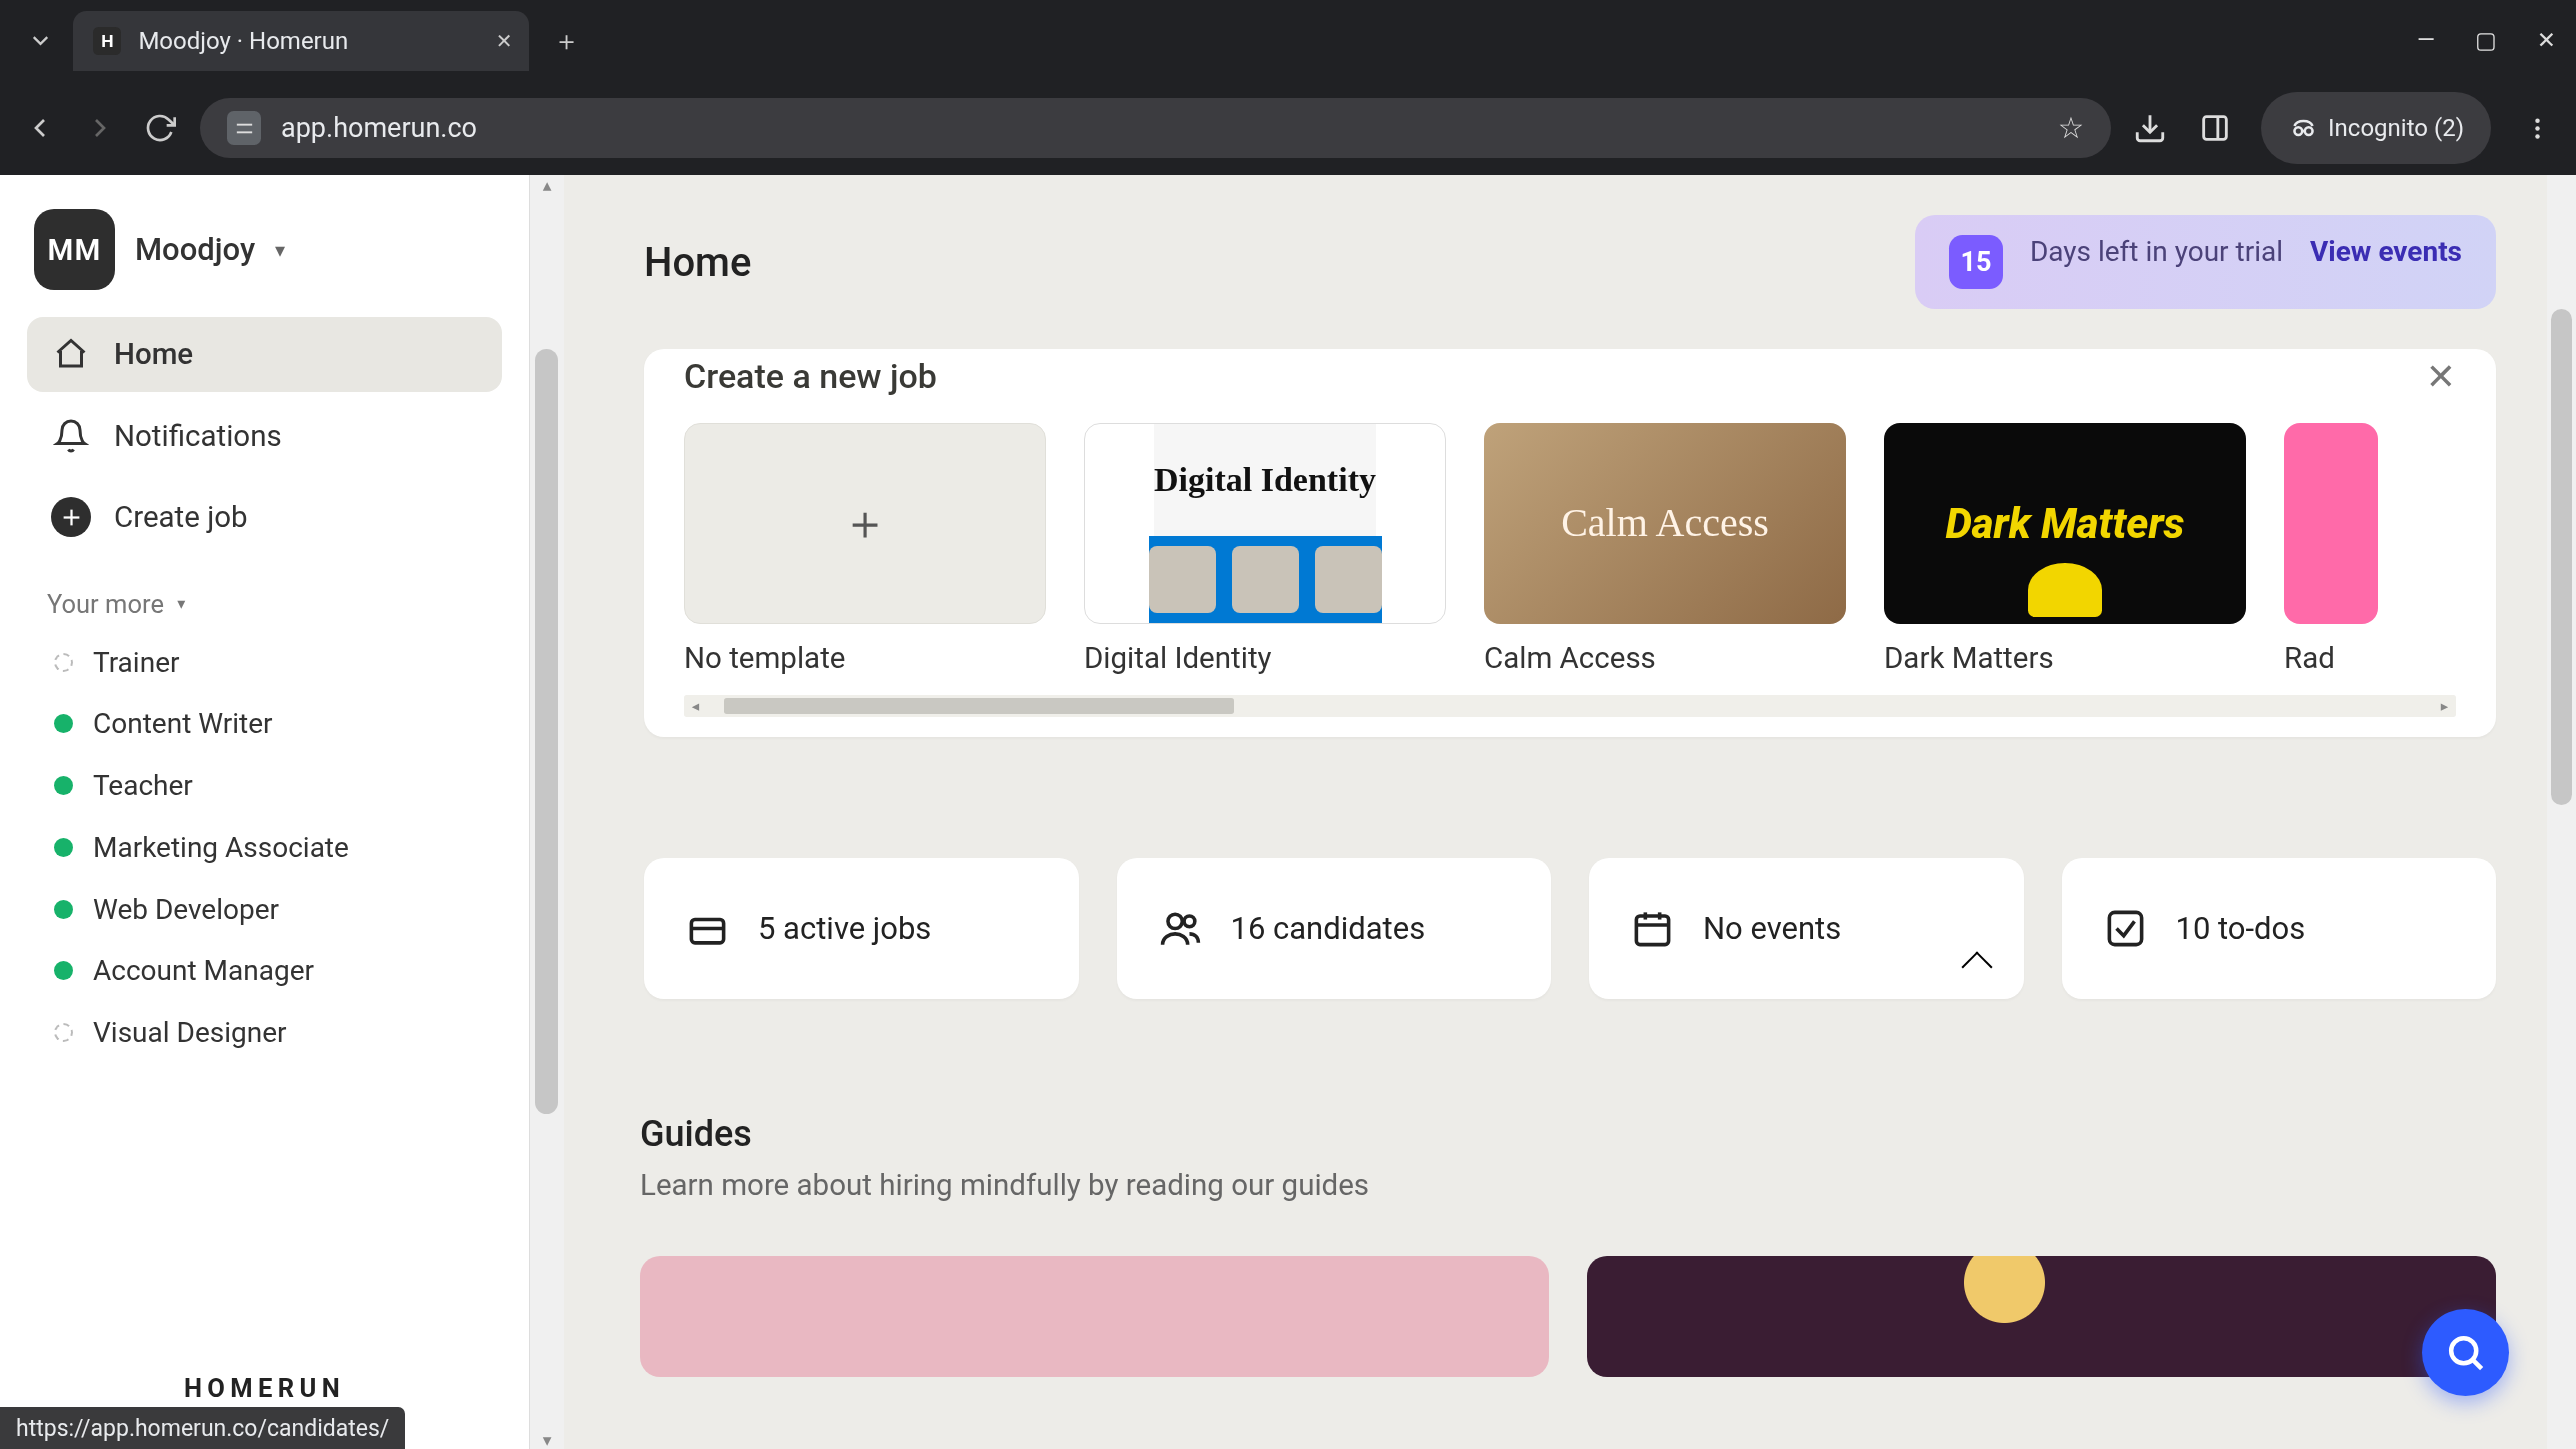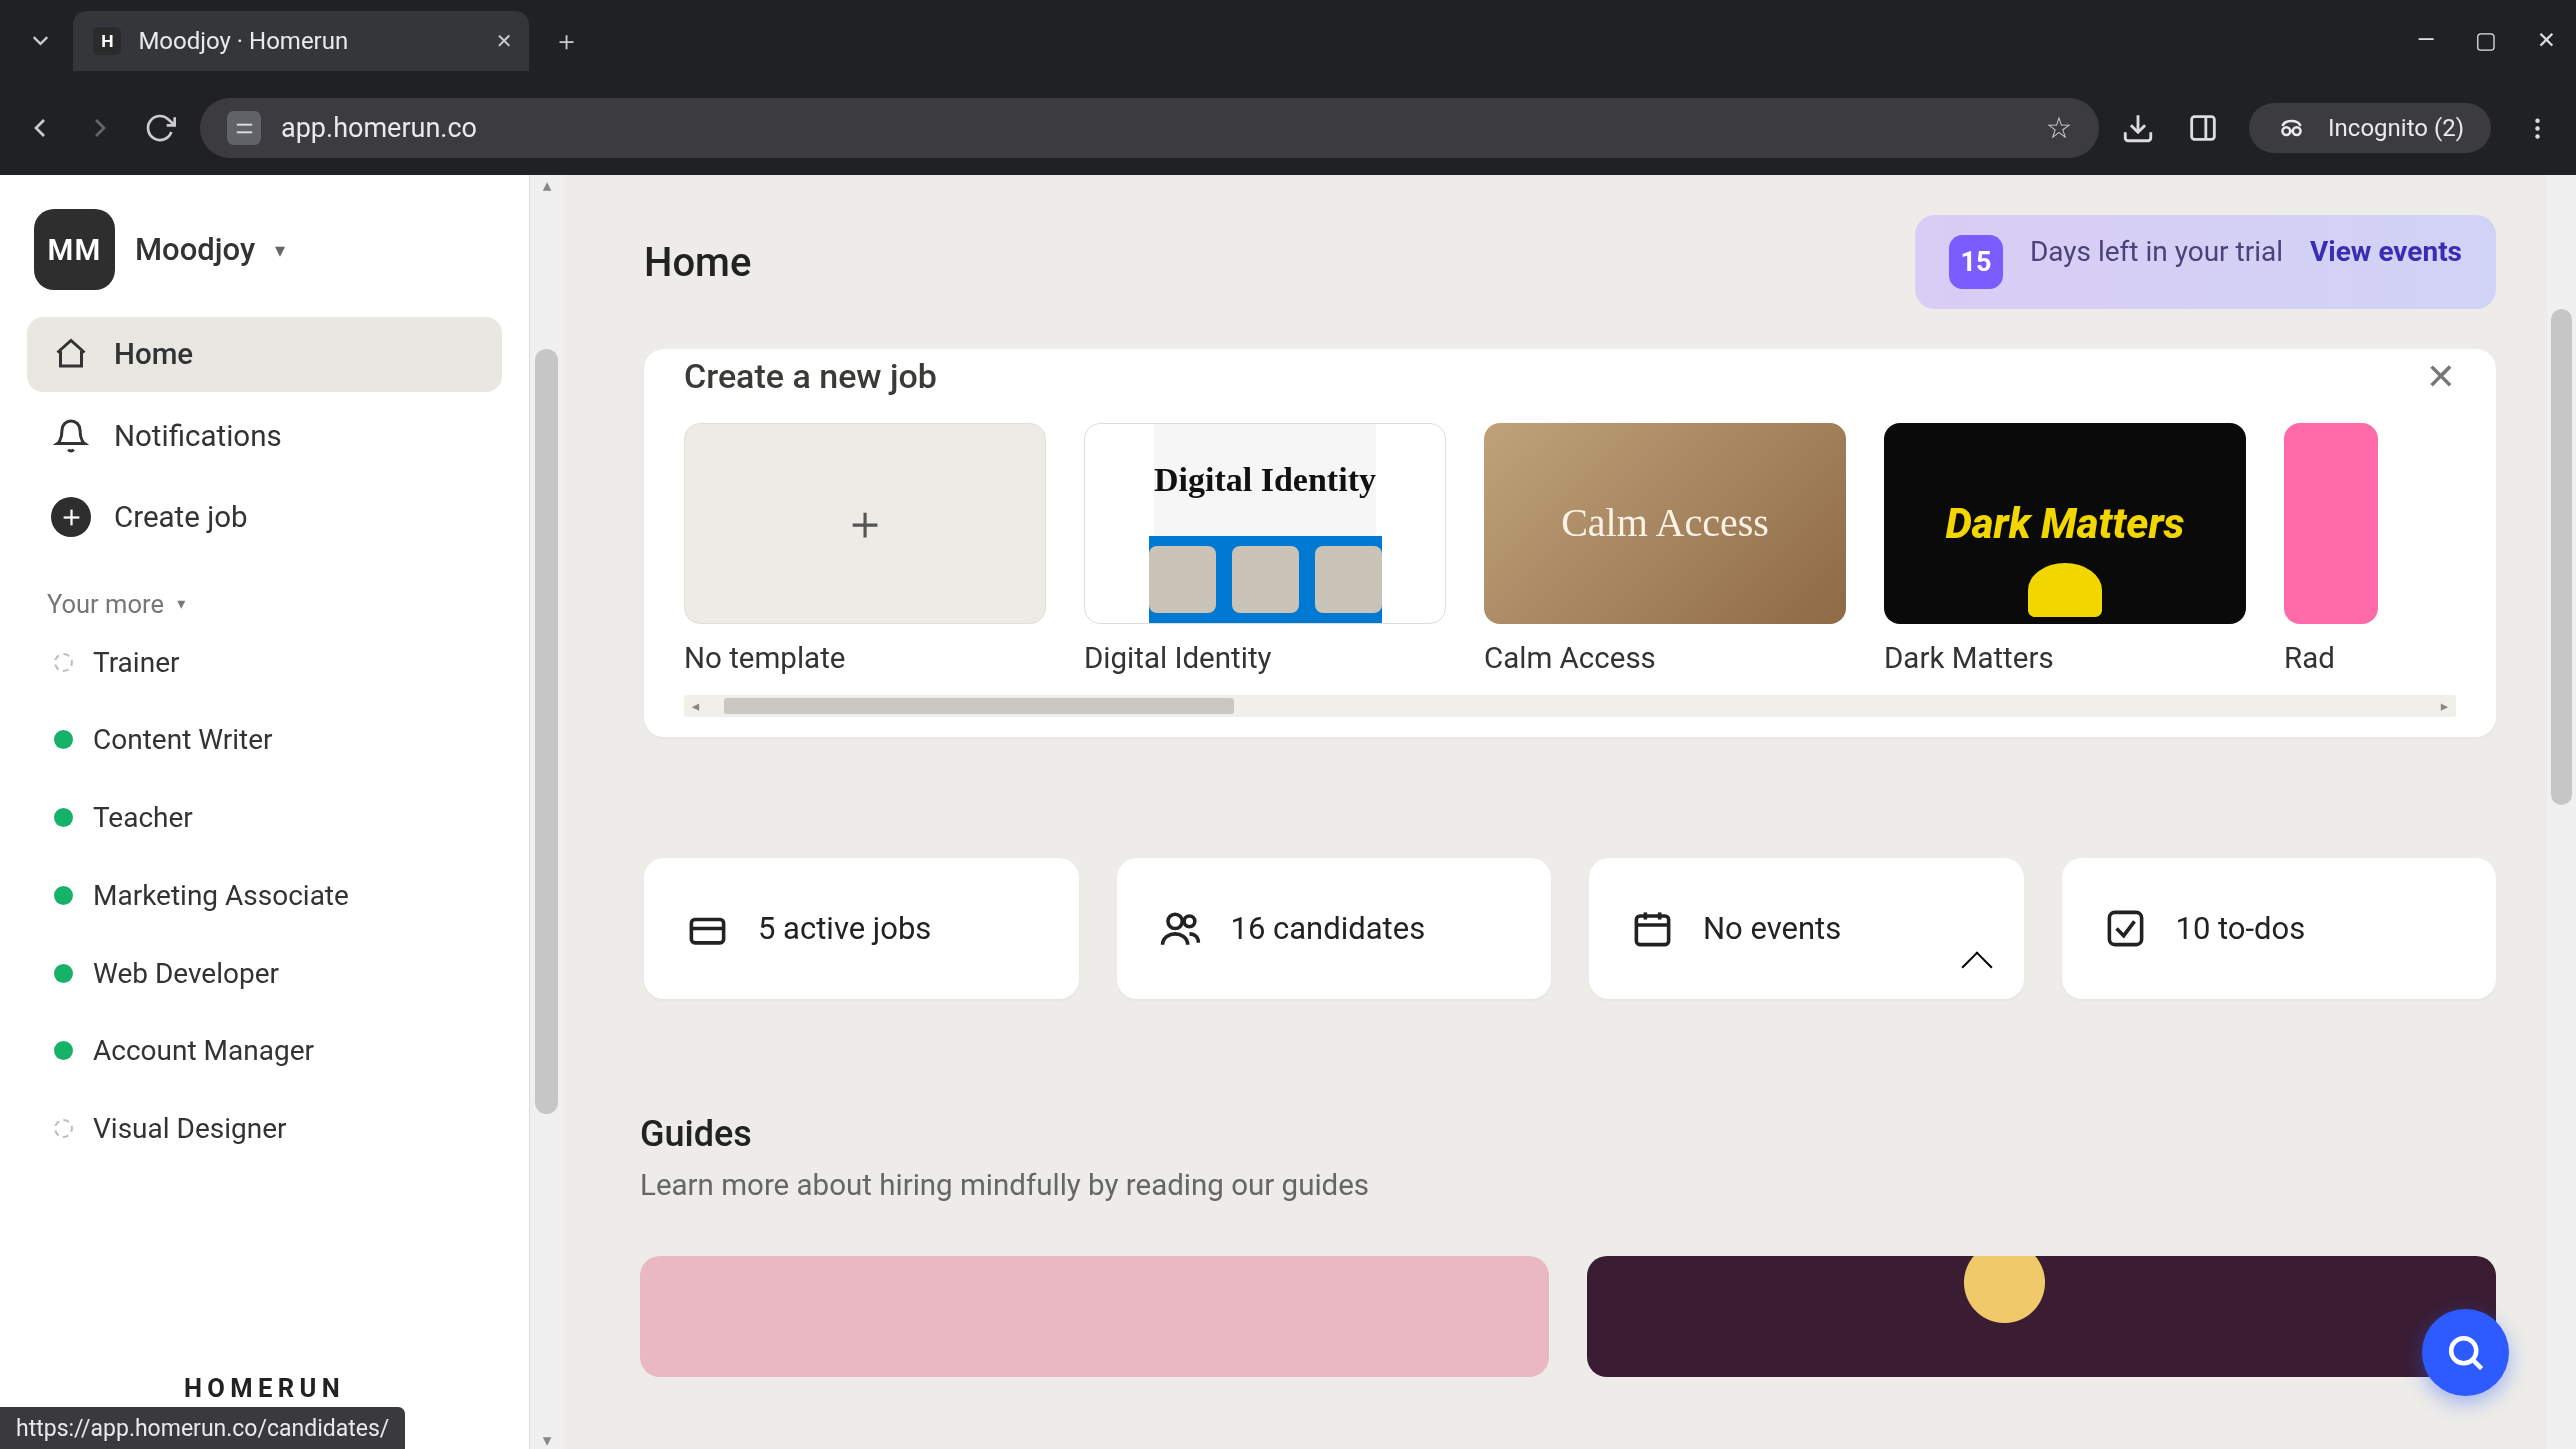--- a/index.html
+++ b/index.html
@@ -18,21 +18,21 @@
   .window-controls span { cursor:pointer; }
 
   .toolbar { height: 94px; display:flex; align-items:center; padding: 0 20px; gap: 20px; }
   .nav-btn { width:40px; height:40px; display:flex; align-items:center; justify-content:center; color:#ccc; cursor:pointer;}
   .nav-btn.disabled { color:#666; }
   .omnibox { flex:1; background:#3c3c40; border-radius: 40px; height: 60px; display:flex; align-items:center; padding: 0 27px; gap: 20px;}
   .omnibox .site-btn { width:34px; height:34px; background:#5f6368; border-radius:6.7px; display:flex; align-items:center; justify-content:center;}
   .omnibox .url { color:#e8eaed; font-size:27px; }
   .omnibox .star { margin-left:auto; font-size:29.5px; color:#ddd; cursor:pointer;}
   .toolbar-right { display:flex; align-items:center; gap:27px; }
-  .incognito-pill { background:#3c3c40; border-radius:40px; height:50px; display:flex; align-items:center; padding:8px 27px; gap:21px; font-size:24px; color:#e8eaed;}
+  .incognito-pill { background:#3c3c40; border-radius:40px; height:72px; display:flex; align-items:center; padding:8px 27px; gap:9px; font-size:24px; color:#e8eaed;}
   .chrome-icon { width:38px; height:38px; display:flex; align-items:center; justify-content:center; }
 
   
   .app { display:flex; height: calc(1449px - 174px); background:#edece8; position:relative;}
   .sidebar-wrap { width: 564px; position:relative; }
   .sidebar { width: 530px; height:100%; background:#fff; border-right:0.7px solid #ddd; display:flex; flex-direction:column; }
   .sidebar-scroll { position:absolute; right:0; top:0; width:34px; height:100%; background:#f0f0f0; }
   .sidebar-scroll .thumb-up { position:absolute; left:0; top:0; width:100%; text-align:center; font-size:17.4px; color:#888; }
   .sidebar-scroll .thumb-down { position:absolute; left:0; bottom:0; width:100%; text-align:center; font-size:17.4px; color:#888; }
   .sidebar-scroll .track-thumb { position:absolute; left:5.4px; top:174px; width:23px; height:765px; background:#c6c6c6; border-radius:11.4px; }
@@ -46,21 +46,21 @@
   .nav-item { display:flex; align-items:center; gap:23px; padding: 17.4px 24px; border-radius:16px; cursor:pointer; font-size:29.5px; color:#333;}
   .nav-item.active { background:#e8e7e2; font-weight:500; }
   .nav-item .ni-icon { width:40px; height:40px; display:flex; align-items:center; justify-content:center; flex-shrink:0; }
   .nav-item.create .ni-icon { background:#2e2e2e; border-radius:50%; color:#fff;}
   .nav-item svg { width:36px; height:36px; stroke:#333; fill:none; stroke-width:2;}
   .nav-item.create svg { stroke:#fff; width:27px; height:27px;}
 
   .section-header { padding: 34px 34px 13.4px 47px; display:flex; align-items:center; gap:13.4px; color:#777; font-size:25.5px; cursor:pointer;}
   .section-header .caret { font-size:16px; }
 
-  .job-list { padding: 0 27px; display:flex; flex-direction:column; gap:18px;}
+  .job-list { padding: 0 27px; display:flex; flex-direction:column; gap:2px;}
   .job-item { display:flex; align-items:center; gap:20px; padding: 13.4px 27px; font-size:28px; color:#333; cursor:pointer; border-radius:10.7px;}
   .job-dot { width:19px; height:19px; border-radius:50%; flex-shrink:0;}
   .job-dot.green { background:#17b26a; }
   .job-dot.hollow { border:2px dashed #bbb; background:transparent; }
 
   .brand { margin-top:auto; padding: 27px 0 47px 0; text-align:center; font-size:25.5px; font-weight:700; letter-spacing:5.4px; color:#222;}
 
   
   .main-wrap { flex:1; position:relative; overflow:hidden;}
   .main-scroll { position:absolute; right:0; top:0; width:29.5px; height:100%; background:#f0f0f0; }

